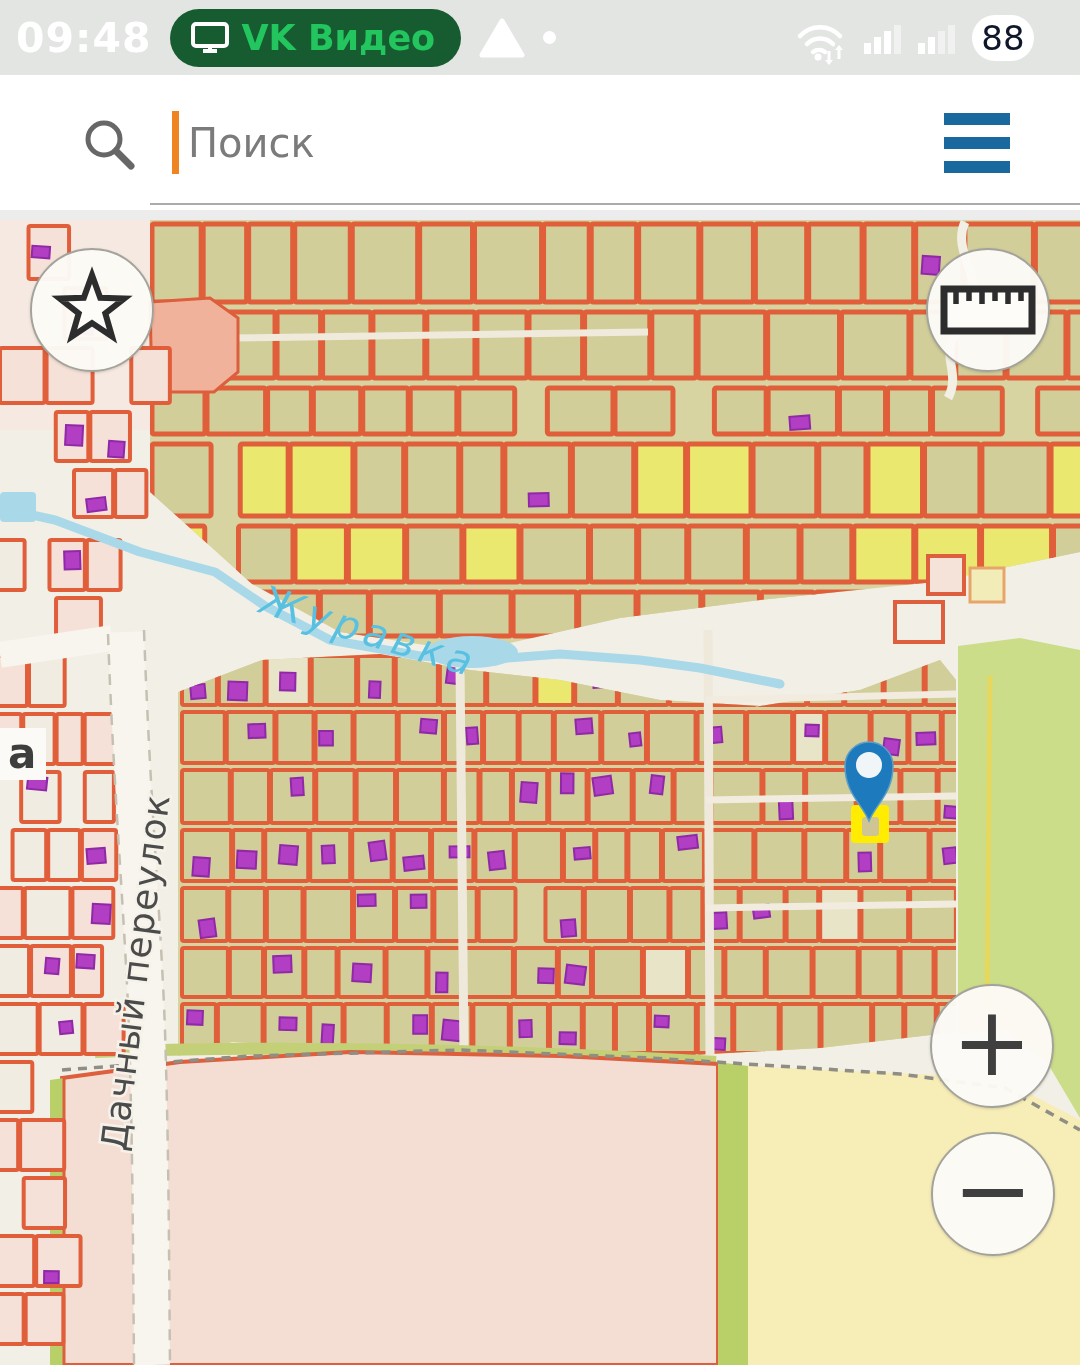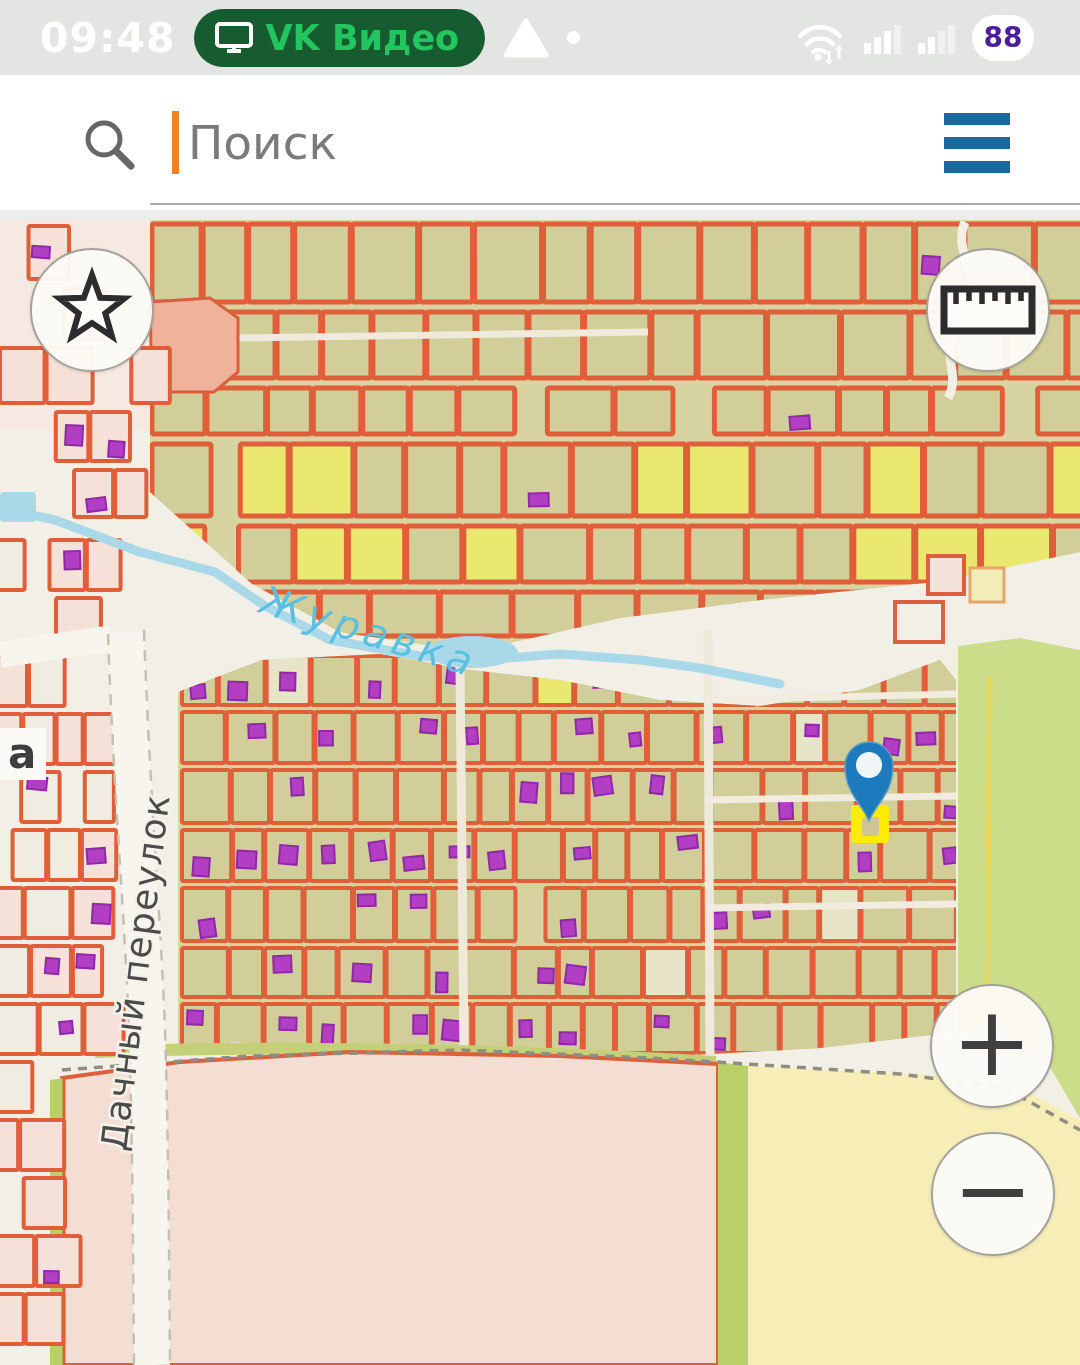--- a/index.html
+++ b/index.html
@@ -2,39 +2,39 @@
 <html><head>
 <meta charset="utf-8">
 <style>
   html,body{margin:0;padding:0;background:#888;}
   *{box-sizing:border-box;font-family:"DejaVu Sans","Liberation Sans",sans-serif;}
   .screen{position:relative;width:1080px;height:1365px;overflow:hidden;background:#f2efe7;margin:0 auto;}
 
   
   .statusbar{position:absolute;left:0;top:0;width:1080px;height:75px;background:#e3e5e3;
     display:flex;align-items:center;justify-content:space-between;}
-  .sb-left{display:flex;align-items:center;gap:18px;padding-left:40px;}
+  .sb-left{display:flex;align-items:center;gap:18px;padding-left:16px;}
   .sb-right{display:flex;align-items:center;gap:14px;padding-right:46px;}
   .sb-time{color:#fff;font-size:41px;font-weight:600;letter-spacing:1px;}
   .cast-pill{display:flex;align-items:center;gap:12px;height:58px;padding:0 26px 0 20px;
     border-radius:29px;background:#175c31;color:#22c55e;font-size:35px;font-weight:600;}
   .sb-dot{width:13px;height:13px;border-radius:50%;background:#fff;}
   .batt{min-width:62px;height:46px;border-radius:23px;background:#fff;display:flex;
     align-items:center;justify-content:center;}
-  .batt span{color:#4c1d95;font-size:28px;font-weight:700;}
+  .batt span{color:#0f172a;font-size:34px;font-weight:400;}
 
   
   .searchwrap{position:absolute;left:0;top:75px;width:1080px;height:145px;}
   .searchbar{position:relative;width:1080px;height:135px;background:#ffffff;}
   .strip{width:1080px;height:10px;background:#ececec;}
   .search-underline{position:absolute;left:150px;right:0;bottom:5px;height:2px;background:#ababab;}
   .mag{position:absolute;left:78px;top:38px;}
   .cursor{position:absolute;left:172px;top:36px;width:7px;height:63px;background:#ee8422;}
   .search-input{position:absolute;left:184px;top:30px;width:620px;height:75px;border:none;outline:none;
-    background:transparent;font-size:47px;color:#000000;caret-color:transparent;padding:0 0 0 4px;}
+    background:transparent;font-size:40px;color:#000000;caret-color:transparent;padding:0 0 0 4px;}
   .search-input::placeholder{color:#7b7b7b;opacity:1;}
   .hamburger{position:absolute;right:70px;top:38px;width:66px;height:60px;display:flex;
     flex-direction:column;justify-content:space-between;cursor:pointer;}
   .hamburger i{display:block;width:66px;height:12px;background:#19699f;}
 
   
   .map{position:absolute;left:0;top:220px;width:1080px;height:1145px;}
   .map svg.base{position:absolute;left:0;top:0;}
   .mbtn{position:absolute;width:124px;height:124px;border-radius:50%;background:rgba(252,250,246,.97);
     border:2px solid #a3a39b;display:flex;align-items:center;justify-content:center;cursor:pointer;

